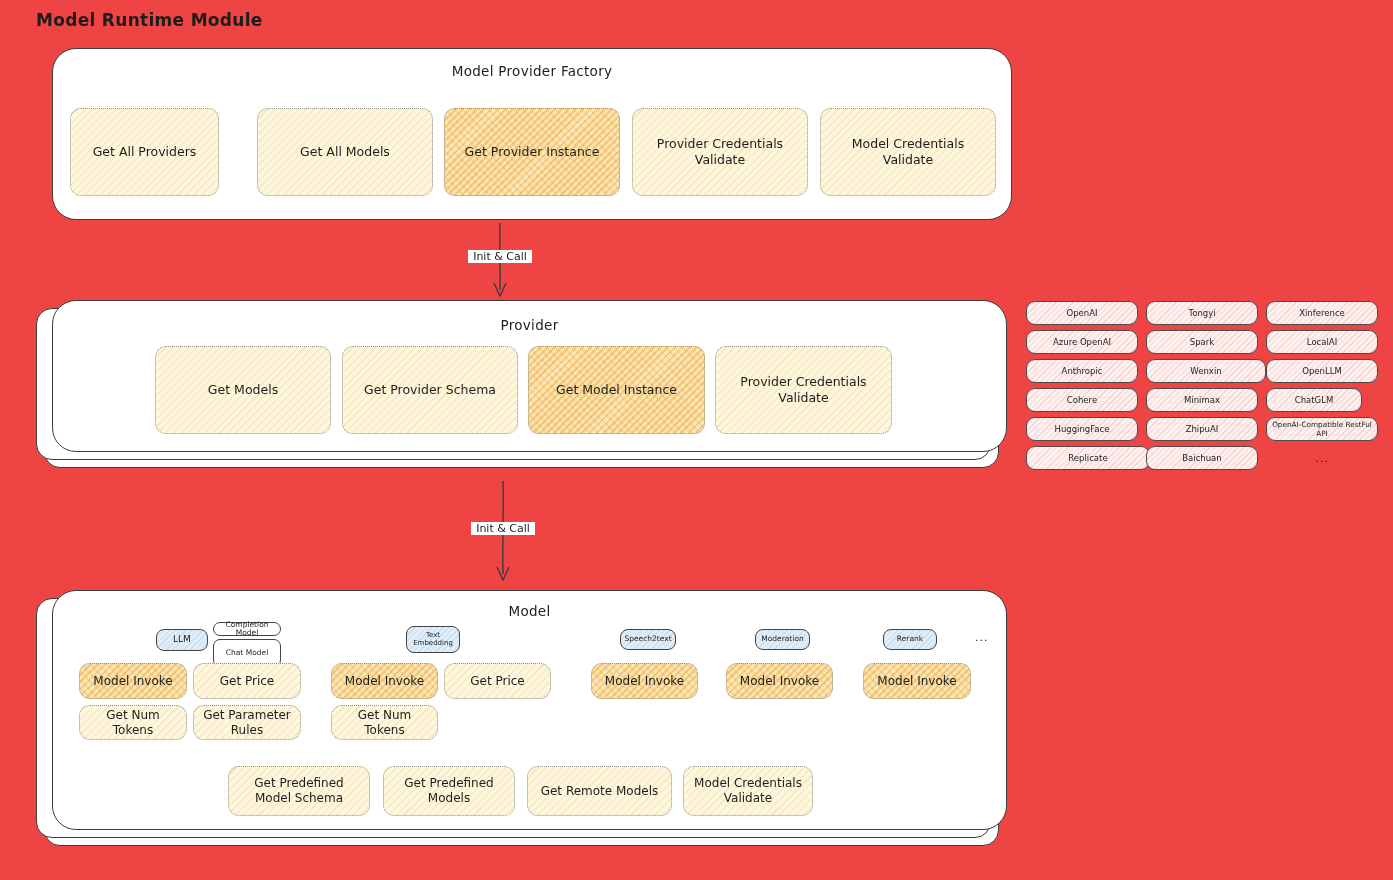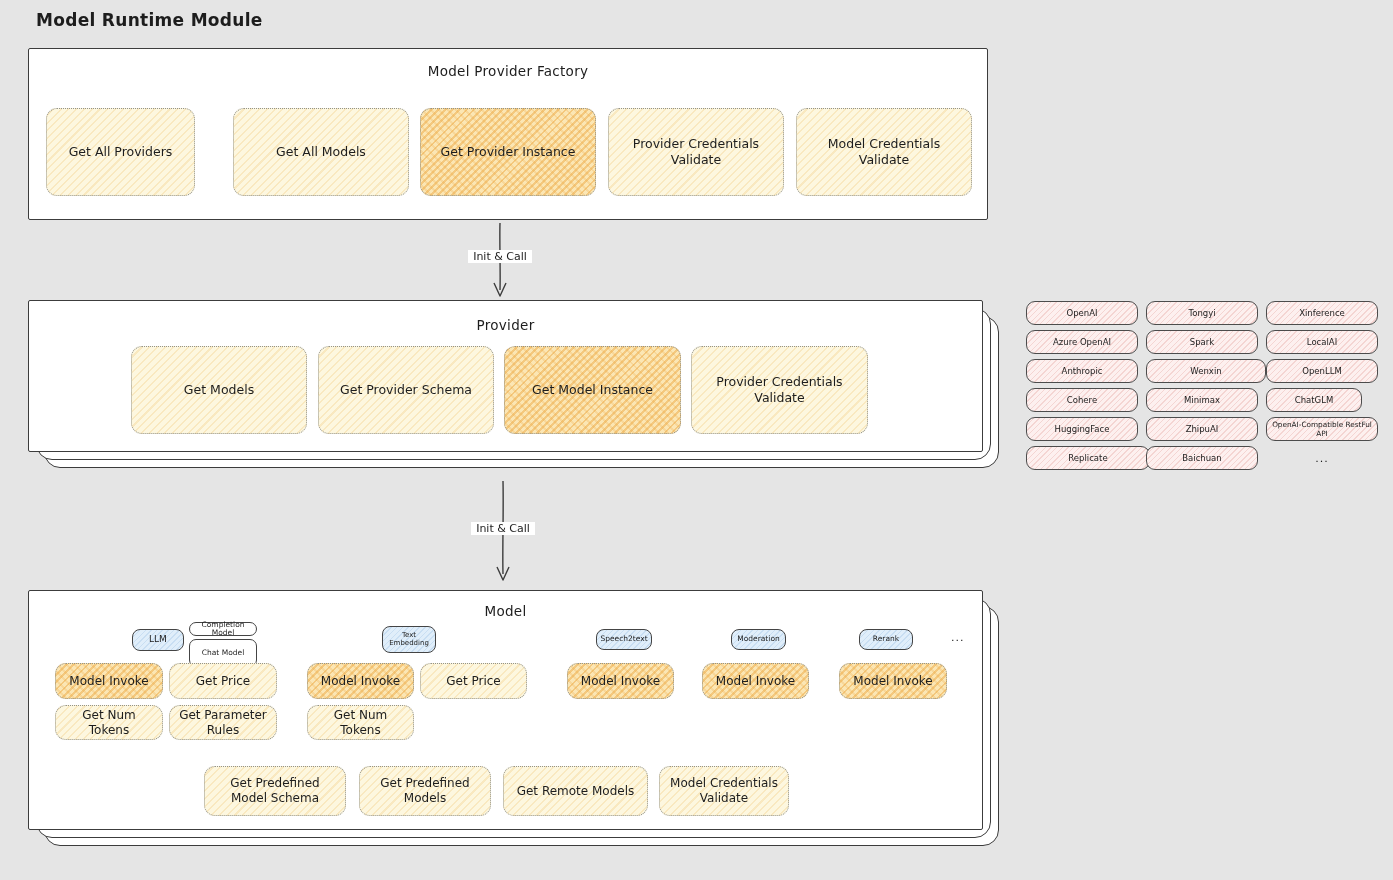--- a/index.html
+++ b/index.html
@@ -1,24 +1,24 @@
 <!DOCTYPE html>
 <html><head>
 <meta charset="utf-8">
 <style>
   html,body{margin:0;padding:0;background:#ffffff;}
   body{font-family:"DejaVu Sans", "Liberation Sans", sans-serif; color:#1d1d1d;}
-  #canvas{position:relative;width:1393px;height:880px;background:#e5e5e5;overflow:hidden;}
+  #canvas{position:relative;width:1393px;height:880px;background:#ef4444;overflow:hidden;}
 
   .abs{position:absolute;box-sizing:border-box;}
 
   .diagram-title{font-size:17px;font-weight:600;letter-spacing:.3px;}
 
   
-  .panel{border:1.6px solid #3c3c3c;border-radius:2px;background:#fff;}
+  .panel{border:1.6px solid #3c3c3c;border-radius:24px;background:#fff;margin-left:24px;}
   .layer{border:1.5px solid #3c3c3c;border-radius:16px;background:#fff;}
 
   .sec-title{width:100%;text-align:center;font-size:13.5px;font-weight:500;letter-spacing:.3px;}
 
   
   .fn{
     display:flex;align-items:center;justify-content:center;text-align:center;
     border:1.5px dotted #93938a;border-radius:11px;
     background-color:#fdf7df;
     background-image:repeating-linear-gradient(-45deg, rgba(238,196,110,.28) 0 1.5px, transparent 1.5px 5.5px);

